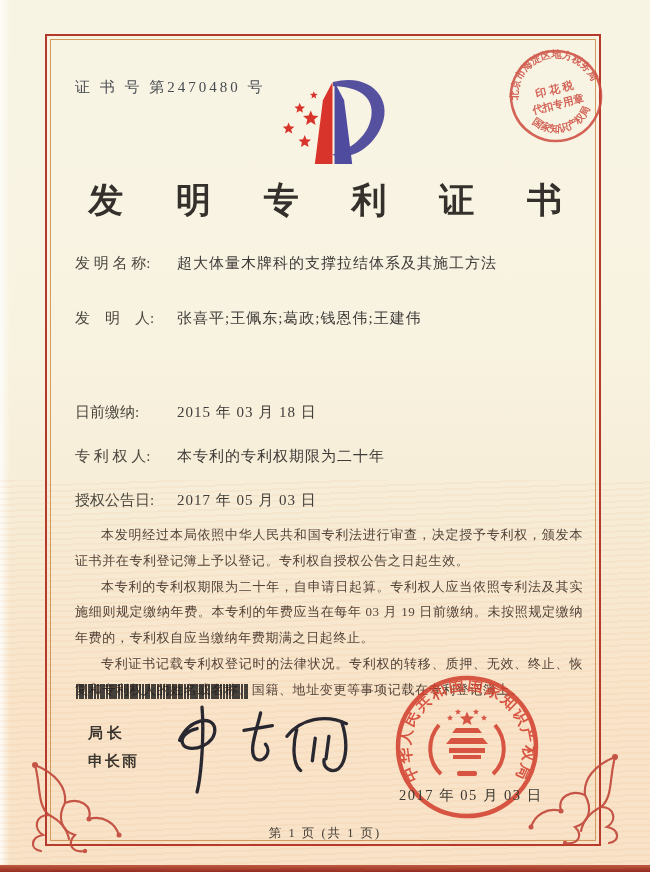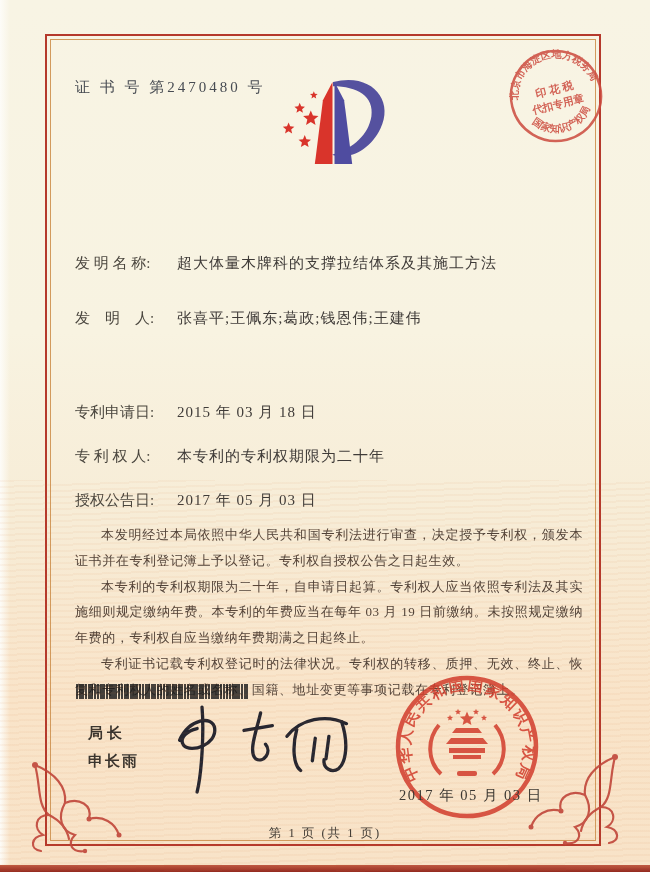--- a/index.html
+++ b/index.html
@@ -93,29 +93,30 @@
     <text font-size="10" fill="#cc4a3e" font-weight="bold">
       <textPath href="#ts-top" startOffset="50%" text-anchor="middle">北京市海淀区地方税务局</textPath>
     </text>
     <text font-size="10" fill="#cc4a3e" font-weight="bold">
       <textPath href="#ts-bot" startOffset="50%" text-anchor="middle">国家知识产权局</textPath>
     </text>
     <text x="0" y="-3" text-anchor="middle" font-size="11" fill="#cc4a3e" font-weight="bold">印 花 税</text>
     <text x="0" y="12" text-anchor="middle" font-size="10.5" fill="#cc4a3e" font-weight="bold">代扣专用章</text>
   </svg>
 
+  <div class="title">发 明 专 利 证 书</div>
 
   <div class="row" style="top:254px">
     <span class="flabel">发 明 名 称:</span><span class="fvalue">超大体量木牌科的支撑拉结体系及其施工方法</span>
   </div>
   <div class="row" style="top:309px">
     <span class="flabel">发　明　人:</span><span class="fvalue">张喜平;王佩东;葛政;钱恩伟;王建伟</span>
   </div>
   <div class="row" style="top:403px">
-    <span class="flabel">专利申请日:</span><span class="fvalue">2015 年 03 月 18 日</span>
+    <span class="flabel">日前缴纳:</span><span class="fvalue">2015 年 03 月 18 日</span>
   </div>
   <div class="row" style="top:447px">
     <span class="flabel">专 利 权 人:</span><span class="fvalue">本专利的专利权期限为二十年</span>
   </div>
   <div class="row" style="top:491px">
     <span class="flabel">授权公告日:</span><span class="fvalue">2017 年 05 月 03 日</span>
   </div>
 
   <div class="body-text">
     <p>本发明经过本局依照中华人民共和国专利法进行审查，决定授予专利权，颁发本证书并在专利登记簿上予以登记。专利权自授权公告之日起生效。</p>

